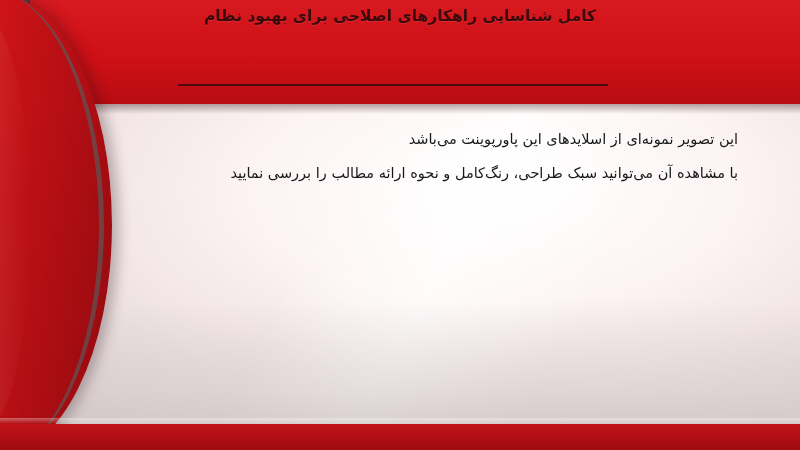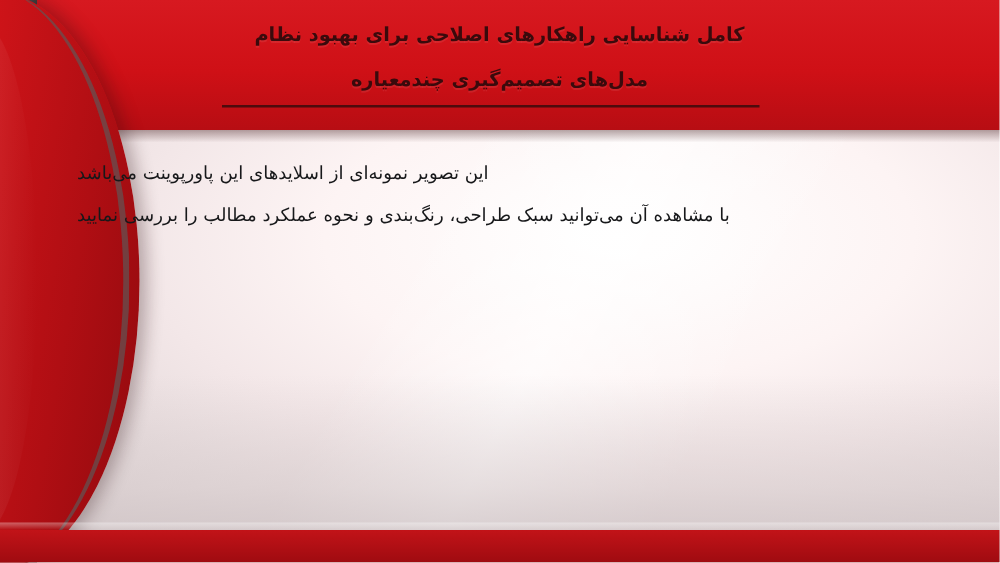--- a/index.html
+++ b/index.html
@@ -119,39 +119,39 @@
     right: 60px;
     text-align: center;
     color: #3a0a0c;
     font-size: 15.5px;
     line-height: 1.55;
     font-weight: 700;
     direction: rtl;
     letter-spacing: 0;
     text-shadow: 0 1px 0 rgba(255,255,255,.08);
   }
-  .title .line { display: block; white-space: nowrap; margin-top: 12px; }
+  .title .line { display: block; white-space: nowrap; }
 
   .title-rule {
     position: absolute;
     top: 84px;
     left: 178px;
     width: 430px;
     height: 2px;
     background: #3a0a0c;
     opacity: .85;
   }
 
   
   .body-text {
     position: absolute;
     top: 122px;
     left: 62px;
     right: 62px;
-    text-align: left;
+    text-align: right;
     direction: rtl;
     color: #17181a;
     font-size: 14.5px;
     line-height: 2.35;
     font-weight: 500;
   }
   .body-text .line { display: block; white-space: nowrap; }
 </style>
 </head>
 <body>
@@ -165,25 +165,24 @@
   <div class="band-top"></div>
   <div class="band-top-shadow"></div>
 
   <div class="bar-left"></div>
   <div class="lens"></div>
   <div class="lens-edge"></div>
   <div class="lens-gloss"></div>
 
   <div class="title">
     <span class="line">کامل شناسایی راهکارهای اصلاحی برای بهبود نظام</span>
-    <span class="line">مدل‌های تصمیم‌گیری چندمعیاره</span>
   </div>
   <div class="title-rule"></div>
 
   <div class="body-text">
     <span class="line">این تصویر نمونه‌ای از اسلایدهای این پاورپوینت می‌باشد</span>
-    <span class="line">با مشاهده آن می‌توانید سبک طراحی، رنگ‌بندی و نحوه عملکرد مطالب را بررسی نمایید</span>
+    <span class="line">با مشاهده آن می‌توانید سبک طراحی، رنگ‌کامل و نحوه ارائه مطالب را بررسی نمایید</span>
   </div>
 
   <div class="band-bottom-hl"></div>
   <div class="band-bottom"></div>
 
 </div>
 
 </body></html>

